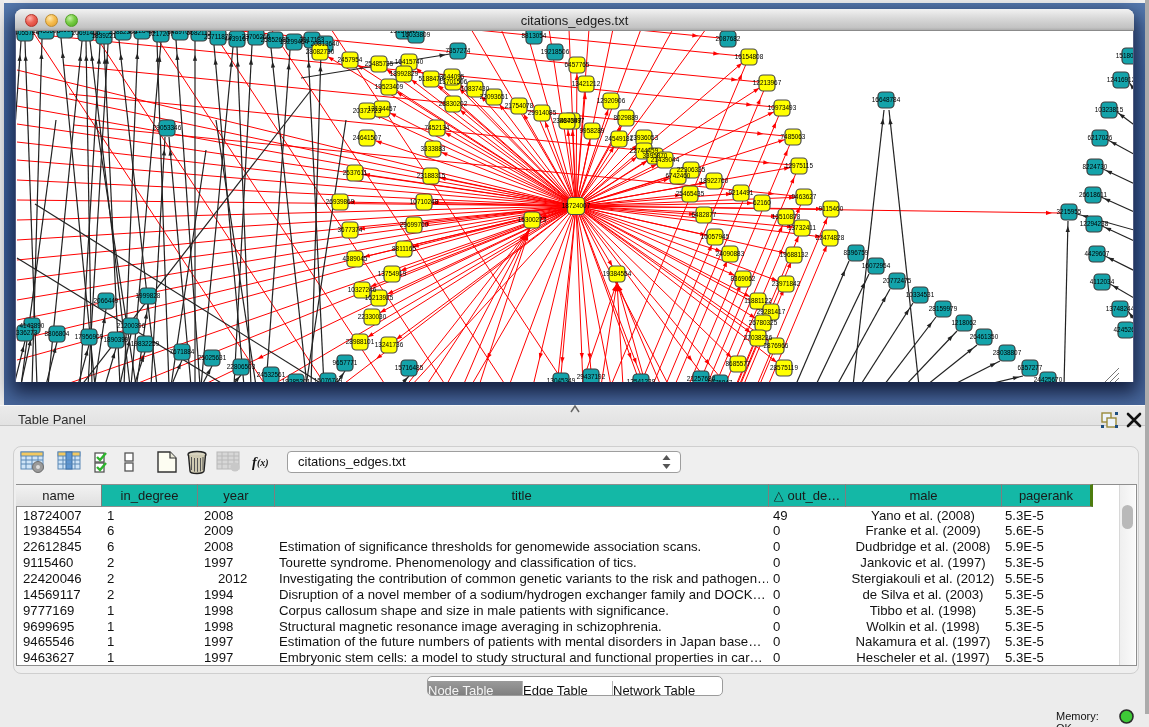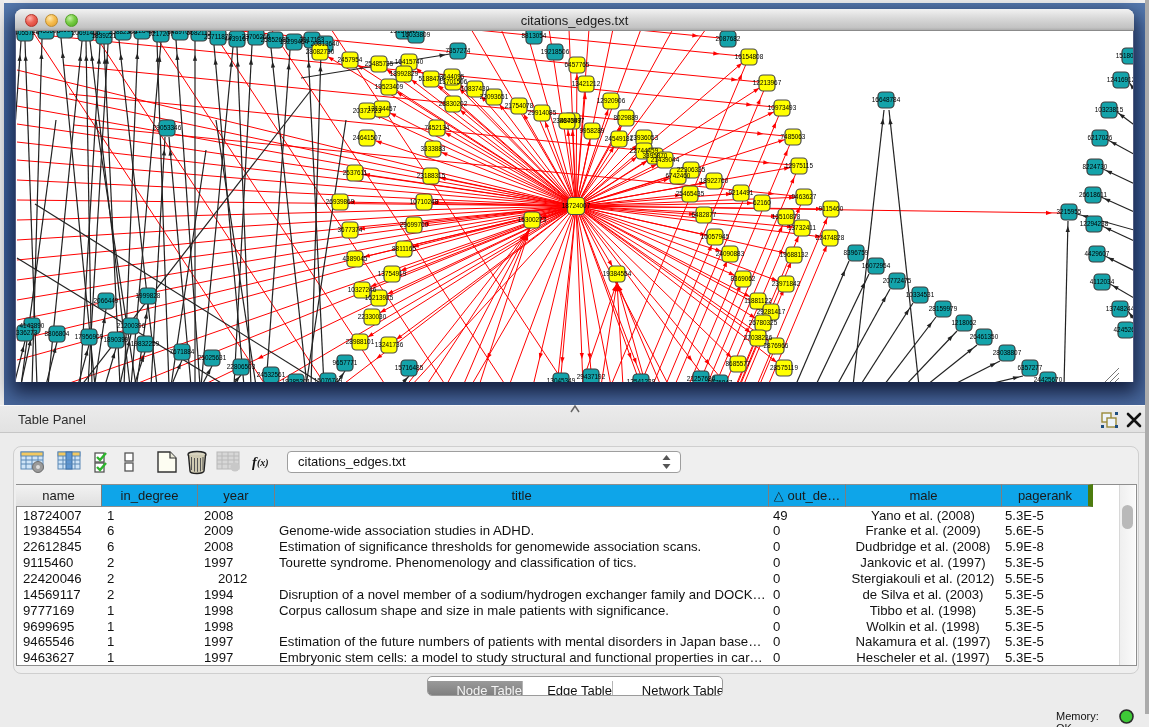--- a/index.html
+++ b/index.html
@@ -15,41 +15,41 @@
  background:linear-gradient(180deg,#f2f2f2,#d8d8d8 45%,#c3c3c3 88%,#aeaeae);
  border-bottom:1px solid #8b8b8b}
 .titlebar .t{position:absolute;width:100%;text-align:center;top:4px;font-size:13px;color:#1d1d1d}
 .tl{position:absolute;top:5px;width:13px;height:13px;border-radius:50%}
 .tl.r{left:10px;background:radial-gradient(circle at 35% 30%,#ffb3ac,#ec6255 45%,#d43b30);border:1px solid #b5342b}
 .tl.y{left:30px;background:radial-gradient(circle at 35% 30%,#ffe9b0,#f6be50 45%,#df9b2d);border:1px solid #c08d2e}
 .tl.g{left:50px;background:radial-gradient(circle at 35% 30%,#c6f1a8,#78cd45 45%,#4aa521);border:1px solid #51a125}
 .canvas{position:absolute;left:0;top:22px;width:1119px;height:351px;background:#fff;overflow:hidden;
  border-left:1px solid #515c82;border-right:1px solid #515c82}
 .panel{position:absolute;left:0;top:405px;width:1149px;height:322px;background:#ececec}
-.phead{position:absolute;left:0;top:405px;width:1149px;height:28px;
+.phead{position:absolute;left:0;top:405px;width:1149px;height:21px;
  background:linear-gradient(180deg,#ebebeb,#e2e2e2);border-bottom:1px solid #c6c6c6;border-top:1px solid #f8f8f8}
 .phead .t{position:absolute;left:18px;top:6px;font-size:13px;color:#2e2e2e}
 .container{position:absolute;left:13px;top:446px;width:1126px;height:228px;background:#efefef;
  border:1px solid #cfcfcf;border-radius:8px}
 .combo{position:absolute;left:273px;top:4px;width:394px;height:22px;background:#fff;
  border:1px solid #9e9e9e;border-radius:4px;font-size:13px;color:#111;line-height:20px;padding-left:10px}
 .table{position:absolute;left:16px;top:484px;width:1121px;height:182px;background:#fff;
  border:1px solid #8e8e8e}
 .th{position:absolute;top:484px;height:23px;border-top:1px solid #8e8e8e;border-bottom:1px solid #8e8e8e;
  border-left:1px solid #7e7e7e;
- font-size:13px;color:#1a1a1a;text-align:center;line-height:22px;background:#0ea5e9}
+ font-size:13px;color:#1a1a1a;text-align:center;line-height:22px;background:#14b8a6}
 .trow{position:absolute;height:16px;font-size:13.2px;color:#111;width:1121px;left:16px}
 .trow span{position:absolute;white-space:nowrap}
 .trow .ctr{text-align:center}
 .vscroll{position:absolute;left:1119px;top:485px;width:16px;height:180px;
  background:linear-gradient(90deg,#efefef,#fafafa);border-left:1px solid #d8d8d8}
 .vthumb{position:absolute;left:2px;top:20px;width:11px;height:24px;background:#b9b9b9;border-radius:6px}
 .tabs{position:absolute;left:427px;top:676px;width:296px;height:20px;border:1px solid #9b9b9b;
  border-radius:5px;background:#fff;font-size:13px;overflow:hidden}
-.tabs .seg{position:absolute;top:4px;height:100%;text-align:right;line-height:19px;color:#111}
+.tabs .seg{position:absolute;top:4px;height:100%;text-align:left;line-height:19px;color:#111}
 .seg.sel{background:linear-gradient(180deg,#9a9a9a,#787878);color:#f4f4f4}
 .memory{position:absolute;left:0;top:0;width:1065px;height:727px;font-size:11px;color:#111;pointer-events:none}
 </style></head><body>
 <div class="desktop"></div>
 <div class="topstrip"></div>
 <div class="leftstrip"></div>
 <div class="win">
  <div class="canvas">
       <svg width="1119" height="351" viewBox="0 0 1119 351" style="position:absolute;left:0;top:0">
 <g transform="translate(-15,-31)">
@@ -868,60 +868,60 @@
       </svg>
   </div>
  </div>
  <div class="table"></div>
  <div class="th" style="left:16px;width:85px;border-left:none;background:linear-gradient(180deg,#f2f2f2,#e0e0e0)">name</div>
  <div class="th" style="left:101px;width:96px">in_degree</div>
  <div class="th" style="left:197px;width:77px">year</div>
  <div class="th" style="left:274px;width:494px">title</div>
  <div class="th" style="left:768px;width:77px">△ out_de…</div>
  <div class="th" style="left:845px;width:156px">male</div>
- <div class="th" style="left:1001px;width:92px;border-right:5px solid #4d7c0f">pagerank</div>
+ <div class="th" style="left:1001px;width:92px;border-right:3px solid #4d7c0f">pagerank</div>
  <div class="trow" style="top:507.5px">
 <span style="left:7px">18724007</span>
     <span style="left:91px">1</span>
 <span style="left:188px">2008</span>
 <span style="left:757px">49</span>
     <span class="ctr" style="left:829px;width:156px">Yano et al. (2008)</span>
 <span style="left:989px">5.3E-5</span>
   </div>
 <div class="trow" style="top:523.4px">
 <span style="left:7px">19384554</span>
     <span style="left:91px">6</span>
 <span style="left:188px">2009</span>
-    <span style="left:263px;width:489px;overflow:hidden">Genome-wide association studies in ADHD.</span>
 <span style="left:757px">0</span>
     <span class="ctr" style="left:829px;width:156px">Franke et al. (2009)</span>
 <span style="left:989px">5.6E-5</span>
   </div>
 <div class="trow" style="top:539.2px">
 <span style="left:7px">22612845</span>
     <span style="left:91px">6</span>
 <span style="left:188px">2008</span>
     <span style="left:263px;width:489px;overflow:hidden">Estimation of significance thresholds for genomewide association scans.</span>
 <span style="left:757px">0</span>
     <span class="ctr" style="left:829px;width:156px">Dudbridge et al. (2008)</span>
-<span style="left:989px">5.9E-8</span>
+<span style="left:989px">5.9E-5</span>
   </div>
 <div class="trow" style="top:555.0px">
 <span style="left:7px">9115460</span>
     <span style="left:91px">2</span>
 <span style="left:188px">1997</span>
     <span style="left:263px;width:489px;overflow:hidden">Tourette syndrome. Phenomenology and classification of tics.</span>
 <span style="left:757px">0</span>
     <span class="ctr" style="left:829px;width:156px">Jankovic et al. (1997)</span>
 <span style="left:989px">5.3E-5</span>
   </div>
 <div class="trow" style="top:570.9px">
 <span style="left:7px">22420046</span>
     <span style="left:91px">2</span>
 <span style="left:202px">2012</span>
+    <span style="left:263px;width:489px;overflow:hidden">Investigating the contribution of common genetic variants to the risk and pathogen…</span>
 <span style="left:757px">0</span>
     <span class="ctr" style="left:829px;width:156px">Stergiakouli et al. (2012)</span>
 <span style="left:989px">5.5E-5</span>
   </div>
 <div class="trow" style="top:586.8px">
 <span style="left:7px">14569117</span>
     <span style="left:91px">2</span>
 <span style="left:188px">1994</span>
     <span style="left:263px;width:489px;overflow:hidden">Disruption of a novel member of a sodium/hydrogen exchanger family and DOCK…</span>
 <span style="left:757px">0</span>
@@ -934,20 +934,21 @@
 <span style="left:188px">1998</span>
     <span style="left:263px;width:489px;overflow:hidden">Corpus callosum shape and size in male patients with significance.</span>
 <span style="left:757px">0</span>
     <span class="ctr" style="left:829px;width:156px">Tibbo et al. (1998)</span>
 <span style="left:989px">5.3E-5</span>
   </div>
 <div class="trow" style="top:618.5px">
 <span style="left:7px">9699695</span>
     <span style="left:91px">1</span>
 <span style="left:188px">1998</span>
+    <span style="left:263px;width:489px;overflow:hidden">Structural magnetic resonance image averaging in schizophrenia.</span>
 <span style="left:757px">0</span>
     <span class="ctr" style="left:829px;width:156px">Wolkin et al. (1998)</span>
 <span style="left:989px">5.3E-5</span>
   </div>
 <div class="trow" style="top:634.3px">
 <span style="left:7px">9465546</span>
     <span style="left:91px">1</span>
 <span style="left:188px">1997</span>
     <span style="left:263px;width:489px;overflow:hidden">Estimation of the future numbers of patients with mental disorders in Japan base…</span>
 <span style="left:757px">0</span>

